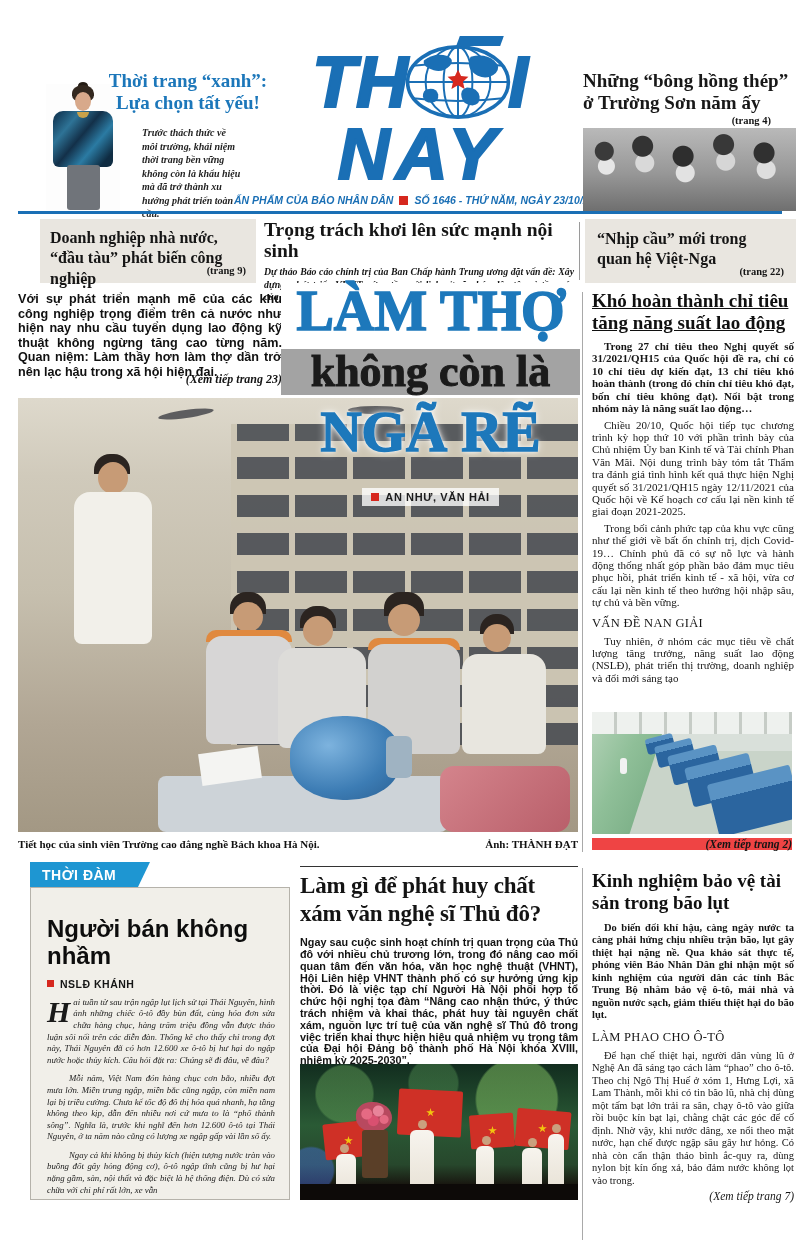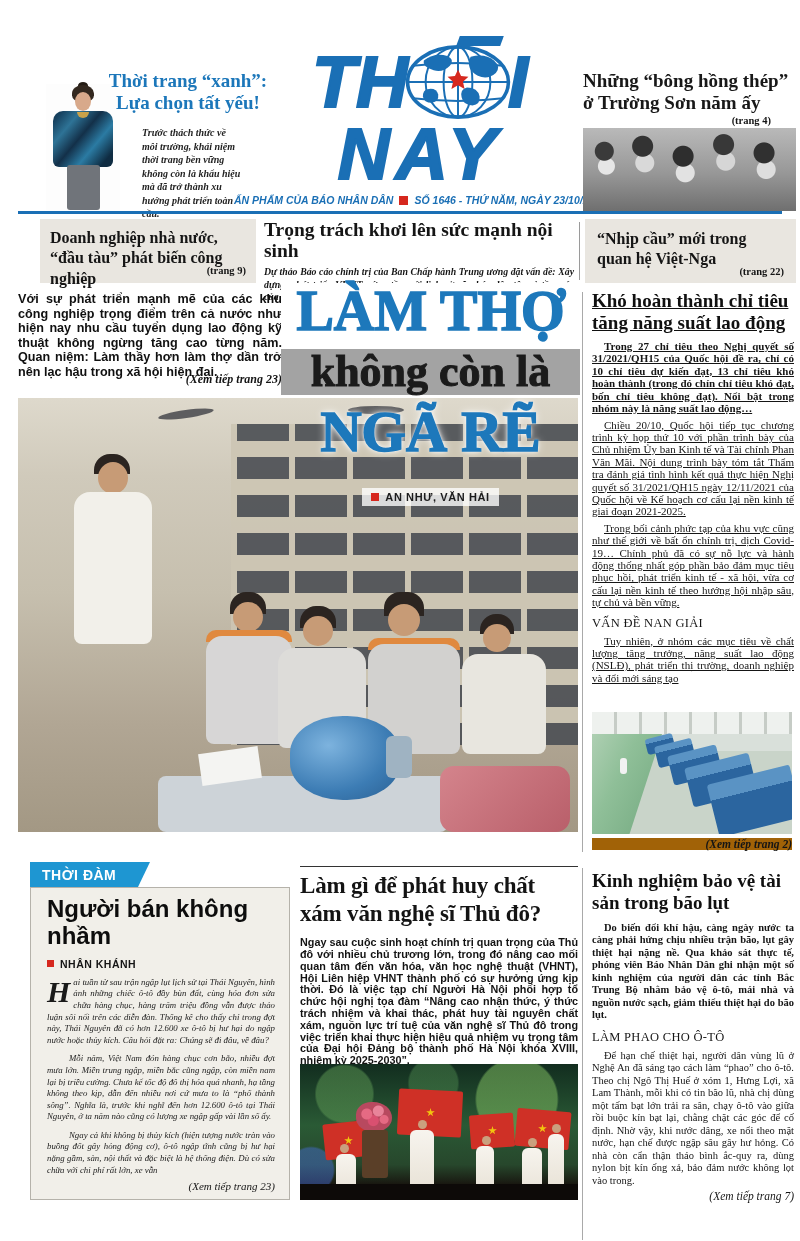--- a/index.html
+++ b/index.html
@@ -100,40 +100,40 @@
   .mp-pink{position:absolute;left:422px;top:368px;width:130px;height:66px;border-radius:14px;
      background:linear-gradient(135deg,#d4848c,#b95f6a);}
 
   .caption-row{left:18px;top:838px;width:560px;display:flex;justify-content:space-between;
      font:700 11px "Liberation Serif",serif;color:#111;}
 
   
   .vrule1{left:582px;top:292px;width:1px;height:560px;background:#a9a9a9;}
   .prod{left:592px;top:290px;width:202px;height:566px;overflow:hidden;}
   .prod-title{font:700 19px/1.16 "Liberation Serif",serif;color:#101010;text-decoration:underline;}
-  .prod p{margin:4px 0 0;font:400 11px/12.4px "Liberation Serif",serif;text-align:justify;text-indent:12px;text-decoration:underline;}
+  .prod p{margin:4px 0 0;font:400 11px/12.4px "Liberation Serif",serif;text-align:justify;text-indent:12px;}
   .prod p.lead{font-weight:700;margin-top:6px;}
   .prod-subhead{margin-top:7px;font:400 12.5px "Liberation Serif",serif;letter-spacing:.3px;}
   .factory-photo{left:592px;top:712px;width:200px;height:122px;overflow:hidden;z-index:2;
      background:linear-gradient(180deg,#e8ece8 0 18%,#d9e0da 18% 32%,#c9d4c9 32%);}
   .fp-ceiling{position:absolute;left:0;top:0;width:100%;height:22px;
      background:repeating-linear-gradient(90deg,#eef1ee 0 22px,#c6ccc6 22px 25px);}
   .fp-floor{position:absolute;left:-14px;top:22px;width:42%;height:100px;transform:skewX(-18deg);transform-origin:top;
      background:linear-gradient(100deg,#b7d4ba,#8fbf98 60%,#7fb28a);}
   .fp-machine{position:absolute;border-radius:3px;transform:rotate(-14deg);
      background:linear-gradient(180deg,#5a93c4 0 30%,#2b659f 30%);}
   .fp-worker{position:absolute;left:28px;top:46px;width:7px;height:16px;background:#f2f2f2;border-radius:3px;}
-  .prod-more{left:592px;top:838px;width:200px;text-align:right;font:italic 700 11.5px "Liberation Serif",serif;background:#a16207;z-index:3;}
+  .prod-more{left:592px;top:838px;width:200px;text-align:right;font:italic 700 11.5px "Liberation Serif",serif;background:#ef4444;z-index:3;}
 
   
   .td-tag{left:30px;top:862px;width:120px;height:25px;background:#1e96d2;color:#fff;display:flex;align-items:center;
      padding-left:12px;box-sizing:border-box;font:700 14px "Liberation Sans",sans-serif;letter-spacing:.5px;
      clip-path:polygon(0 0,100% 0,90% 100%,0 100%);z-index:2;}
   .td-box{left:30px;top:887px;width:260px;height:313px;background:#f1efe9;border:1px solid #b5b2aa;
-     padding:8px 14px 8px 16px;box-sizing:border-box;overflow:hidden;}
+     padding:28px 14px 8px 16px;box-sizing:border-box;overflow:hidden;}
   .td-title{font:700 24px/1.12 "Liberation Sans",sans-serif;color:#0d0d0d;}
   .td-byline{display:flex;align-items:center;gap:6px;margin-top:8px;font:700 10.5px "Liberation Sans",sans-serif;letter-spacing:.5px;}
   .sq-xs{display:inline-block;width:7px;height:7px;background:#d6281e;flex:none;}
   .td-box p{margin:7px 0 0;font:italic 400 8.8px/11.6px "Liberation Serif",serif;text-align:justify;color:#1a1a1a;}
   .td-box p.ind{text-indent:22px;}
   .dc{float:left;font:italic 700 30px/25px "Liberation Serif",serif;padding:2px 3px 0 0;}
   .td-more{text-align:right;font:italic 400 11px "Liberation Serif",serif;margin-top:4px;}
 
   
   .arts-rule{left:300px;top:866px;width:278px;height:1px;background:#333;}
@@ -279,20 +279,24 @@
     <div class="mp-accent" style="left:350px;top:240px;width:92px;height:12px;"></div>
     <div class="mp-body" style="left:350px;top:246px;width:92px;height:110px;background:#d2d1cf;"></div>
     <div class="mp-hair" style="left:462px;top:216px;width:34px;height:20px;"></div>
     <div class="mp-face" style="left:465px;top:226px;width:28px;height:28px;"></div>
     <div class="mp-body" style="left:444px;top:256px;width:84px;height:100px;background:#e8e6df;"></div>
     <div class="mp-motor"></div>
     <div class="mp-motor-cap"></div>
     <div class="mp-pink"></div>
   </div>
 
+  <div class="abs caption-row">
+    <span>Tiết học của sinh viên Trường cao đẳng nghề Bách khoa Hà Nội.</span>
+    <span>Ảnh: THÀNH ĐẠT</span>
+  </div>
 
   <div class="abs vrule1"></div>
   <div class="abs prod">
     <div class="prod-title">Khó hoàn thành chỉ tiêu tăng năng suất lao động</div>
     <p class="lead">Trong 27 chỉ tiêu theo Nghị quyết số 31/2021/QH15 của Quốc hội đề ra, chỉ có 10 chỉ tiêu dự kiến đạt, 13 chỉ tiêu khó hoàn thành (trong đó chín chỉ tiêu khó đạt, bốn chỉ tiêu không đạt). Nổi bật trong nhóm này là năng suất lao động…</p>
     <p>Chiều 20/10, Quốc hội tiếp tục chương trình kỳ họp thứ 10 với phần trình bày của Chủ nhiệm Ủy ban Kinh tế và Tài chính Phan Văn Mãi. Nội dung trình bày tóm tắt Thẩm tra đánh giá tình hình kết quả thực hiện Nghị quyết số 31/2021/QH15 ngày 12/11/2021 của Quốc hội về Kế hoạch cơ cấu lại nền kinh tế giai đoạn 2021-2025.</p>
     <p>Trong bối cảnh phức tạp của khu vực cũng như thế giới về bất ổn chính trị, dịch Covid-19… Chính phủ đã có sự nỗ lực và hành động thống nhất góp phần bảo đảm mục tiêu phục hồi, phát triển kinh tế - xã hội, vừa cơ cấu lại nền kinh tế theo hướng hội nhập sâu, tự chủ và bền vững.</p>
     <div class="prod-subhead">VẤN ĐỀ NAN GIẢI</div>
     <p>Tuy nhiên, ở nhóm các mục tiêu về chất lượng tăng trưởng, năng suất lao động (NSLĐ), phát triển thị trường, doanh nghiệp và đổi mới sáng tạo</p>
   </div>
@@ -306,21 +310,21 @@
     <div class="fp-machine" style="left:120px;top:62px;width:85px;height:54px;"></div>
     <div class="fp-worker"></div>
   </div>
   <div class="abs prod-more">(Xem tiếp trang 2)</div>
 
   <div class="abs td-tag">THỜI ĐÀM</div>
   <div class="abs td-box">
     <div class="td-title">Người bán không nhầm</div>
     <div class="td-byline">
       <span class="sq-xs"></span>
-      <span>NHÂN KHÁNH</span>
+      <span>NSLĐ KHÁNH</span>
     </div>
     <p>
       <span class="dc">H</span><span>ai tuần từ sau trận ngập lụt lịch sử tại Thái Nguyên, hình ảnh những chiếc ô-tô đầy bùn đất, cùng hóa đơn sửa chữa hàng chục, hàng trăm triệu đồng vẫn được thảo luận sôi nổi trên các diễn đàn. Thống kê cho thấy chỉ trong đợt này, Thái Nguyên đã có hơn 12.600 xe ô-tô bị hư hại do ngập nước hoặc thủy kích. Câu hỏi đặt ra: Chúng sẽ đi đâu, về đâu?</span>
     </p>
     <p class="ind">Mỗi năm, Việt Nam đón hàng chục cơn bão, nhiều đợt mưa lớn. Miền trung ngập, miền bắc cũng ngập, còn miền nam lại bị triều cường. Chưa kể tốc độ đô thị hóa quá nhanh, hạ tầng không theo kịp, dẫn đến nhiều nơi cứ mưa to là “phố thành sông”. Nghĩa là, trước khi nghĩ đến hơn 12.600 ô-tô tại Thái Nguyên, ở ta năm nào cũng có lượng xe ngập gấp vài lần số ấy.</p>
     <p class="ind">Ngay cả khi không bị thủy kích (hiện tượng nước tràn vào buồng đốt gây hỏng động cơ), ô-tô ngập tĩnh cũng bị hư hại nặng gầm, sàn, nội thất và đặc biệt là hệ thống điện. Dù có sửa chữa với chi phí rất lớn, xe vẫn</p>
     <div class="td-more">(Xem tiếp trang 23)</div>
   </div>
 
   <div class="abs arts-rule"></div>

